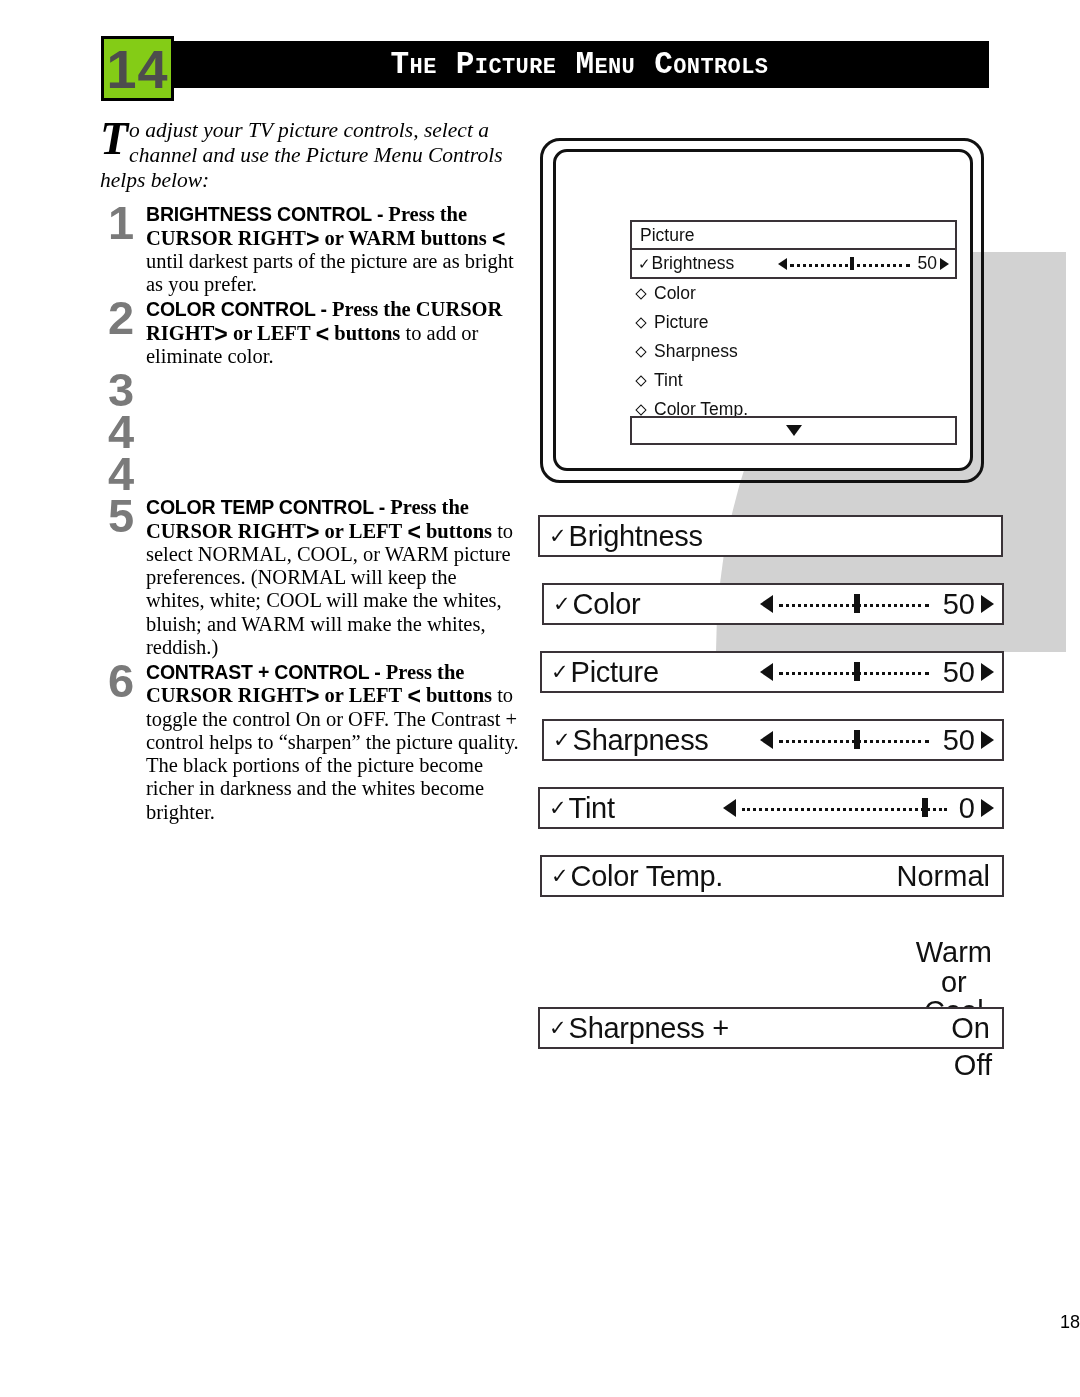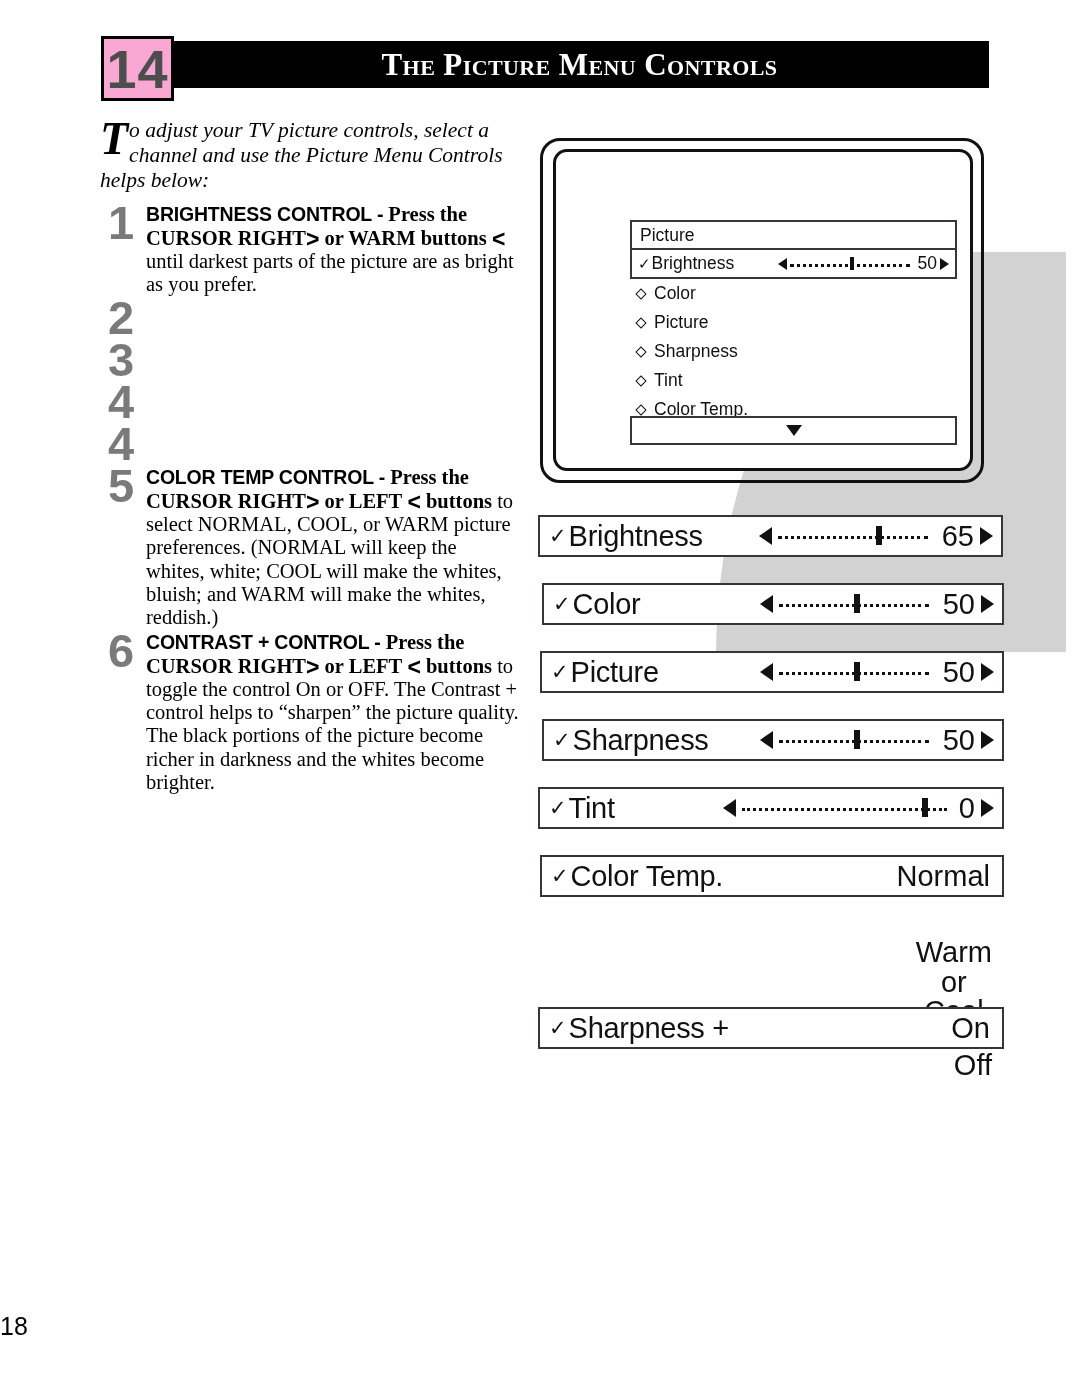--- a/index.html
+++ b/index.html
@@ -14,32 +14,32 @@
 
   
   #header{position:absolute;left:0;top:0;width:1080px;height:110px;}
   #header-bar{
     position:absolute;left:140px;top:41px;width:849px;height:47px;
     background:#000000;
   }
   #header-title{
     position:absolute;left:140px;top:41px;width:849px;height:47px;
     color:#ffffff;
-    font-family:Liberation Serif, serif;
+    font-family:Liberation Mono, monospace;
     font-weight:bold;
     font-size:31px;
     font-variant:small-caps;
     letter-spacing:.4px;
     display:flex;align-items:center;justify-content:center;
     padding-left:30px;
     box-sizing:border-box;
   }
   #chapter-box{
     position:absolute;left:101px;top:36px;width:73px;height:65px;
-    background:#f9a8d4;border:3px solid #000000;
+    background:#84cc16;border:3px solid #000000;
     box-sizing:border-box;
   }
   #chapter-num{
     position:absolute;left:0;top:0;right:0;bottom:0;
     color:#4d4d4d;
     font-family:"Liberation Sans", sans-serif;
     font-weight:bold;
     font-size:54px;
     letter-spacing:1px;
     display:flex;align-items:center;justify-content:center;
@@ -101,23 +101,23 @@
     font-weight:bold;
     font-size:23px;
     line-height:0;
     position:relative;
     top:2px;
   }
 
   
   #pagenum{
     position:absolute;left:0;top:1312px;width:1080px;
-    text-align:left;
-    font-family:"Liberation Sans", sans-serif;
-    font-size:25px;
+    text-align:right;
+    font-family:"Liberation Sans", sans-serif;
+    font-size:18px;
     color:#000;
   }
 
   
   #right-col{position:absolute;left:520px;top:130px;width:500px;height:1010px;}
 
   
   #gray-blob{
     position:absolute;left:196px;top:122px;width:350px;height:400px;
     overflow:hidden;
@@ -260,20 +260,21 @@
     <span class="dropcap">T</span><span>o adjust your TV picture controls, select a channel and use the Picture Menu Controls helps below:</span>
   </p>
 
   <div id="steps-container">
       <div class="step">
         <div class="num">1</div>
         <div class="body"><span class="s-title">BRIGHTNESS CONTROL -</span> <span class="s-bold">Press the CURSOR RIGHT</span><span class="arrowR">&gt;</span> <span class="s-bold">or WARM buttons</span> <span class="arrowL">&lt;</span> <span>until darkest parts of the picture are as bright as you prefer.</span></div>
       </div>
       <div class="step">
         <div class="num">2</div>
+        <div class="body"><span class="s-title">COLOR CONTROL -</span> <span class="s-bold">Press the CURSOR RIGHT</span><span class="arrowR">&gt;</span> <span class="s-bold">or LEFT</span> <span class="arrowL">&lt;</span> <span class="s-bold">buttons</span> <span>to add or eliminate color.</span></div>
       </div>
       <div class="step">
         <div class="num">3</div>
       </div>
       <div class="step">
         <div class="num">4</div>
       </div>
       <div class="step">
         <div class="num">4</div>
       </div>
@@ -348,29 +349,20 @@
 
       </div>
 
     </div>
   </div>
 
   <div id="callouts">
       <div class="row" style="top: 385px; left: 18px; width: 465px;">
         <span class="chk">✓</span>
         <span class="name">Brightness</span>
-        <span class="bigslider">
-          <span class="btri-l"></span>
-          <span class="btrack" style="width: 150px;">
-            <span class="line"></span>
-            <span class="knob" style="left: 65%;"></span>
-          </span>
-          <span class="val">65</span>
-          <span class="btri-r"></span>
-        </span>
       </div>
       <div class="row" style="top: 453px; left: 22px; width: 462px;">
         <span class="chk">✓</span>
         <span class="name">Color</span>
         <span class="bigslider">
           <span class="btri-l"></span>
           <span class="btrack" style="width: 150px;">
             <span class="line"></span>
             <span class="knob" style="left: 50%;"></span>
           </span>

